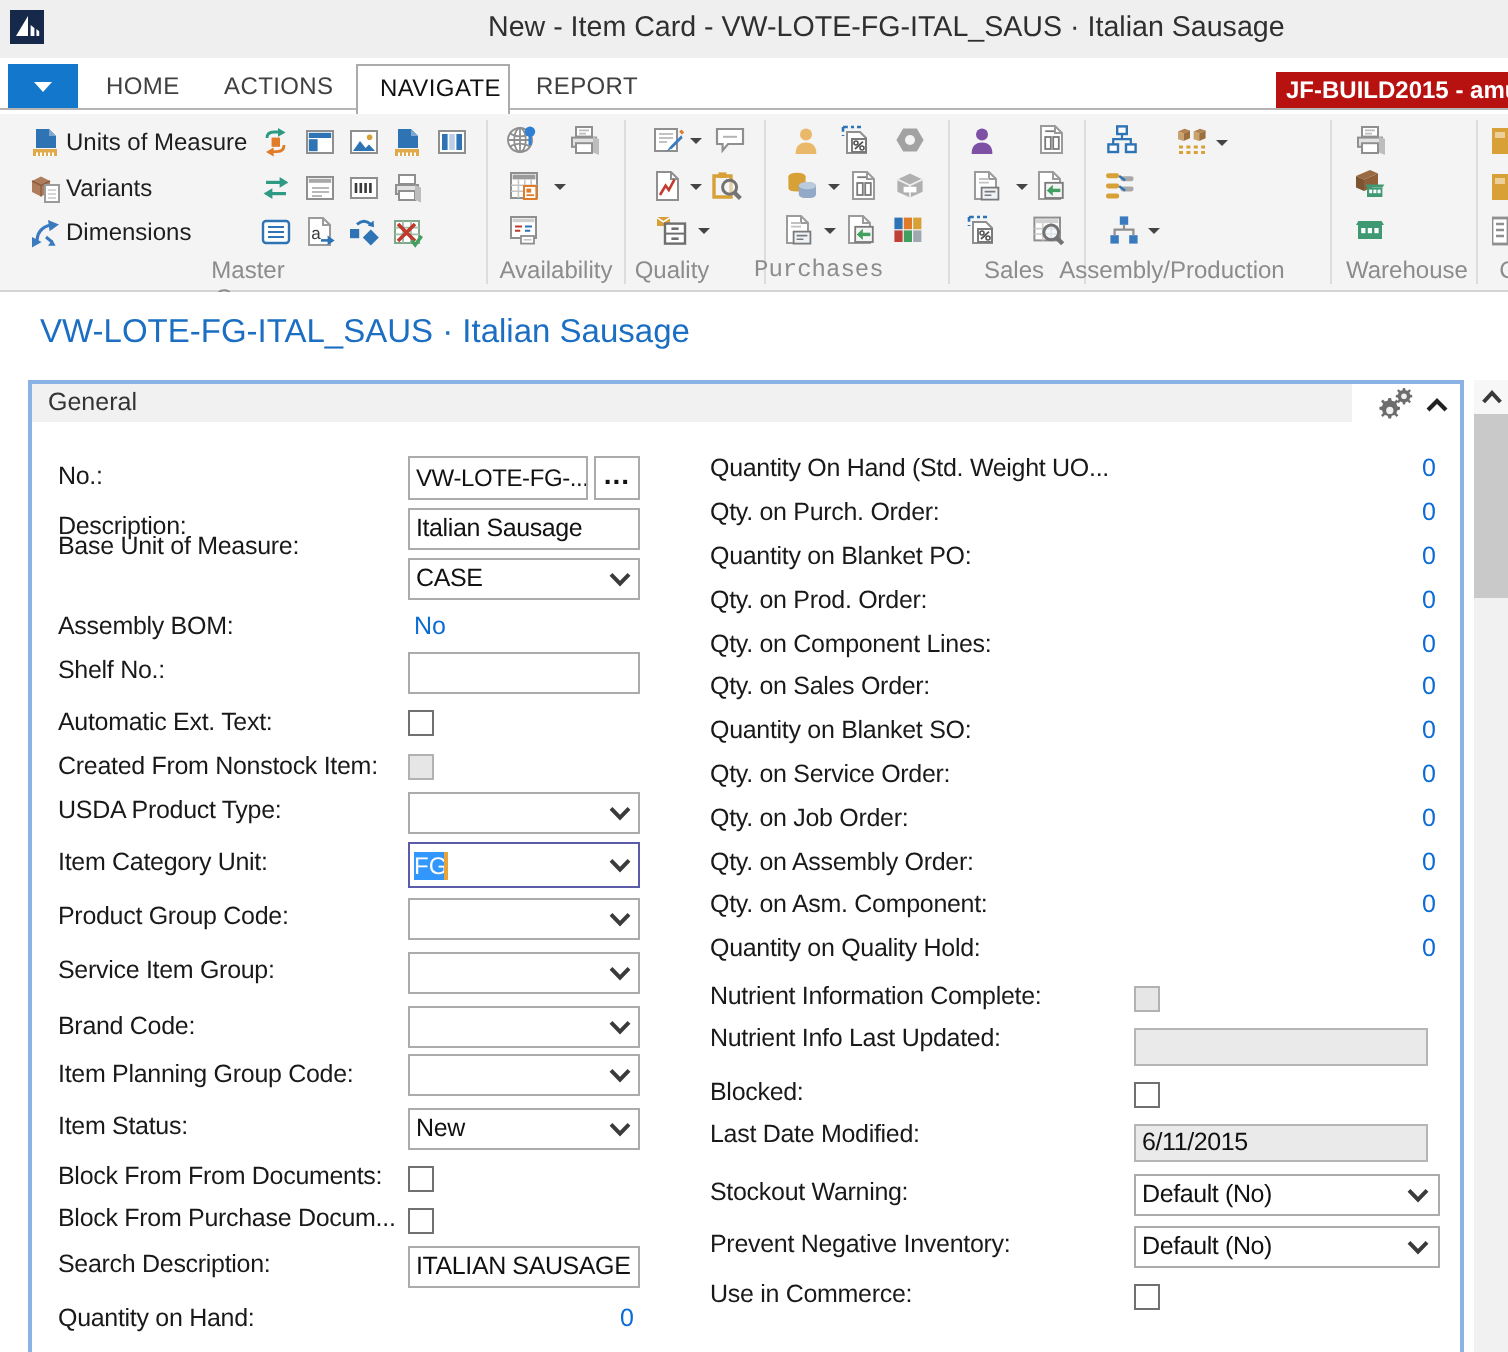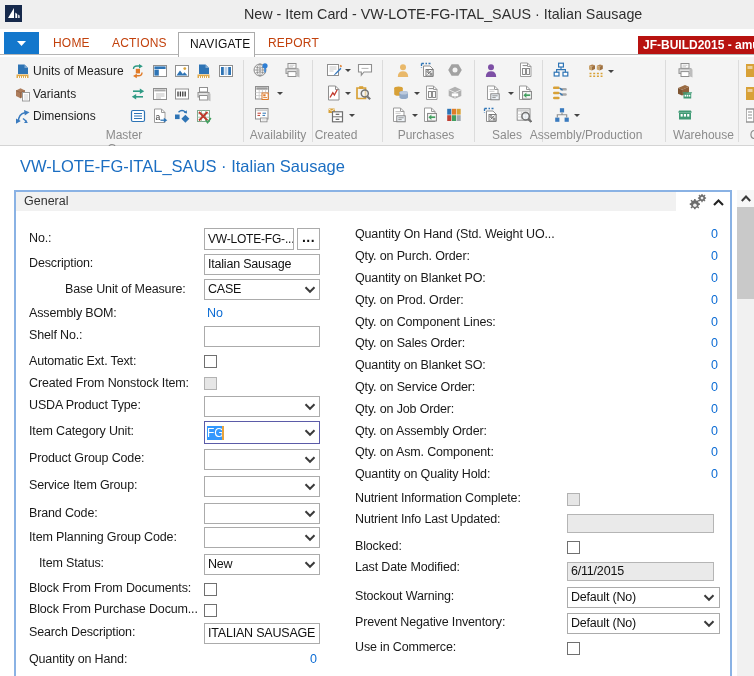--- a/index.html
+++ b/index.html
@@ -10,21 +10,21 @@
 #page { position:relative; width:754px; height:676px; overflow:hidden; }
 
 #titlebar { left:0; top:0; width:754px; height:29px; background:#efefef; }
 #logo { left:5px; top:5px; width:17px; height:17px; background:#16294b; }
 #title { left:244px; top:6px; font-size:14.3px; color:#2f2f2f; }
 
 #tabrow { left:0; top:29px; width:754px; height:28px; background:#fff; }
 #tabline { left:0; top:54px; width:754px; height:1px; background:#b5b5b5; }
 #bluebtn { left:4px; top:32px; width:35px; height:22px; background:#1377cc; }
 #bluebtn svg { position:absolute; left:13px; top:9px; }
-.tab { top:36px; font-size:12px; color:#c2410c; letter-spacing:0.2px; }
+.tab { top:36px; font-size:12px; color:#404040; letter-spacing:0.2px; }
 #navtab { left:178px; top:32px; width:77px; height:25px; background:#fff;
   border:1px solid #ababab; border-bottom:none; z-index:3; }
 #navtab span { position:absolute; left:11px; top:4px; font-size:12px; color:#111; letter-spacing:0.2px;}
 #redbadge { left:638px; top:36px; width:116px; height:18px; background:#b81210; }
 #redbadge span { position:absolute; left:5px; top:2px; font-size:12px; font-weight:bold; color:#fff; white-space:nowrap;}
 
 #ribbon { left:0; top:57px; width:754px; height:89px; background:#f4f4f4; border-bottom:1px solid #d4d4d4; }
 .vsep { top:60px; width:1px; height:82px; background:#dcdcdc; }
 .glabel { top:128px; font-size:12px; color:#8c8c8c; text-align:center; }
 .rbtxt { font-size:12px; color:#1e1e1e; }
@@ -83,22 +83,22 @@
   <div class="abs" id="ribbon"></div>
   <div class="abs vsep" style="left:243px;"></div>
   <div class="abs vsep" style="left:312px;"></div>
   <div class="abs vsep" style="left:382px;"></div>
   <div class="abs vsep" style="left:474px;"></div>
   <div class="abs vsep" style="left:542px;"></div>
   <div class="abs vsep" style="left:665px;"></div>
   <div class="abs vsep" style="left:738px;"></div>
   <div class="abs glabel" style="left:89px;width:70px;">Master Group</div>
   <div class="abs glabel" style="left:245px;width:66px;">Availability</div>
-  <div class="abs glabel" style="left:314px;width:44px;">Created</div>
-  <div class="abs glabel" style="left:396px;width:60px;">Purchases</div>
+  <div class="abs glabel" style="left:314px;width:44px;">Quality</div>
+  <div class="abs glabel" style="left:377px;width:60px;font-family:Liberation Mono, monospace;">Purchases</div>
   <div class="abs glabel" style="left:490px;width:34px;">Sales</div>
   <div class="abs glabel" style="left:529px;width:114px;">Assembly/Production</div>
   <div class="abs glabel" style="left:673px;width:58px;">Warehouse</div>
   <div class="abs glabel" style="left:747px;width:14px;">C</div>
   <div class="abs rbtxt" style="left:33px;top:64px;">Units of Measure</div>
   <div class="abs rbtxt" style="left:33px;top:87px;">Variants</div>
   <div class="abs rbtxt" style="left:33px;top:109px;">Dimensions</div>
   <div id="icons">
   <div class="abs" style="left:15px;top:63px;">
         <svg width="16" height="16" viewBox="0 0 16 16">
@@ -551,21 +551,21 @@
         <path d="M1 6 L5.5 1.5 L10 6" fill="none" stroke="#222" stroke-width="2.1"></path>
       </svg>
   </div>
 
   <div id="fields">
   <div class="abs lbl" style="left:29px;top:231px;">No.:</div>
   <div class="abs inp" style="left:204px;top:228px;width:90px;height:22px;font-size:12px;padding-top:3px;">VW-LOTE-FG-...</div>
   <div class="abs inp" style="left:297px;top:228px;width:23px;height:22px;font-weight:bold;text-align:center;padding:0;line-height:16px;font-size:14px;letter-spacing:0.5px;">...</div>
   <div class="abs lbl" style="left:29px;top:256px;">Description:</div>
   <div class="abs inp" style="left:204px;top:253.5px;width:116px;height:21px;">Italian Sausage</div>
-  <div class="abs lbl" style="left:29px;top:282px;margin-left:36px;">Base Unit of Measure:</div>
+  <div class="abs lbl" style="left:29px;top:266px;">Base Unit of Measure:</div>
   <div class="abs inp" style="left:204px;top:279.0px;width:116px;height:21px;">CASE</div>
   <svg class="chev" style="left:304px;top:286.0px;" width="12" height="8" viewBox="0 0 12 8">
         <path d="M1.5 1.2 L6 5.8 L10.5 1.2" fill="none" stroke="#3b3b3b" stroke-width="2"></path>
       </svg>
   <div class="abs lbl" style="left:29px;top:306px;">Assembly BOM:</div>
   <div class="abs val0" style="left:207px;top:306px;">No</div>
   <div class="abs lbl" style="left:29px;top:328px;">Shelf No.:</div>
   <div class="abs inp" style="left:204px;top:326.0px;width:116px;height:21px;"></div>
   <div class="abs lbl" style="left:29px;top:354px;">Automatic Ext. Text:</div>
   <div class="abs cb" style="left:204px;top:355.0px;"></div>
@@ -596,21 +596,21 @@
   <div class="abs lbl" style="left:29px;top:506px;">Brand Code:</div>
   <div class="abs inp" style="left:204px;top:503.0px;width:116px;height:21px;"></div>
   <svg class="chev" style="left:304px;top:510.0px;" width="12" height="8" viewBox="0 0 12 8">
         <path d="M1.5 1.2 L6 5.8 L10.5 1.2" fill="none" stroke="#3b3b3b" stroke-width="2"></path>
       </svg>
   <div class="abs lbl" style="left:29px;top:530px;">Item Planning Group Code:</div>
   <div class="abs inp" style="left:204px;top:527.0px;width:116px;height:21px;"></div>
   <svg class="chev" style="left:304px;top:534.0px;" width="12" height="8" viewBox="0 0 12 8">
         <path d="M1.5 1.2 L6 5.8 L10.5 1.2" fill="none" stroke="#3b3b3b" stroke-width="2"></path>
       </svg>
-  <div class="abs lbl" style="left:39px;top:556px;">Item Status:</div>
+  <div class="abs lbl" style="left:29px;top:556px;">Item Status:</div>
   <div class="abs inp" style="left:204px;top:553.5px;width:116px;height:21px;">New</div>
   <svg class="chev" style="left:304px;top:560.5px;" width="12" height="8" viewBox="0 0 12 8">
         <path d="M1.5 1.2 L6 5.8 L10.5 1.2" fill="none" stroke="#3b3b3b" stroke-width="2"></path>
       </svg>
   <div class="abs lbl" style="left:29px;top:581px;">Block From From Documents:</div>
   <div class="abs cb" style="left:204px;top:582.5px;"></div>
   <div class="abs lbl" style="left:29px;top:602px;text-align:center;">Block From Purchase Docum...</div>
   <div class="abs cb" style="left:204px;top:604.0px;"></div>
   <div class="abs lbl" style="left:29px;top:625px;">Search Description:</div>
   <div class="abs inp" style="left:204px;top:622.5px;width:116px;height:21px;">ITALIAN SAUSAGE</div>

